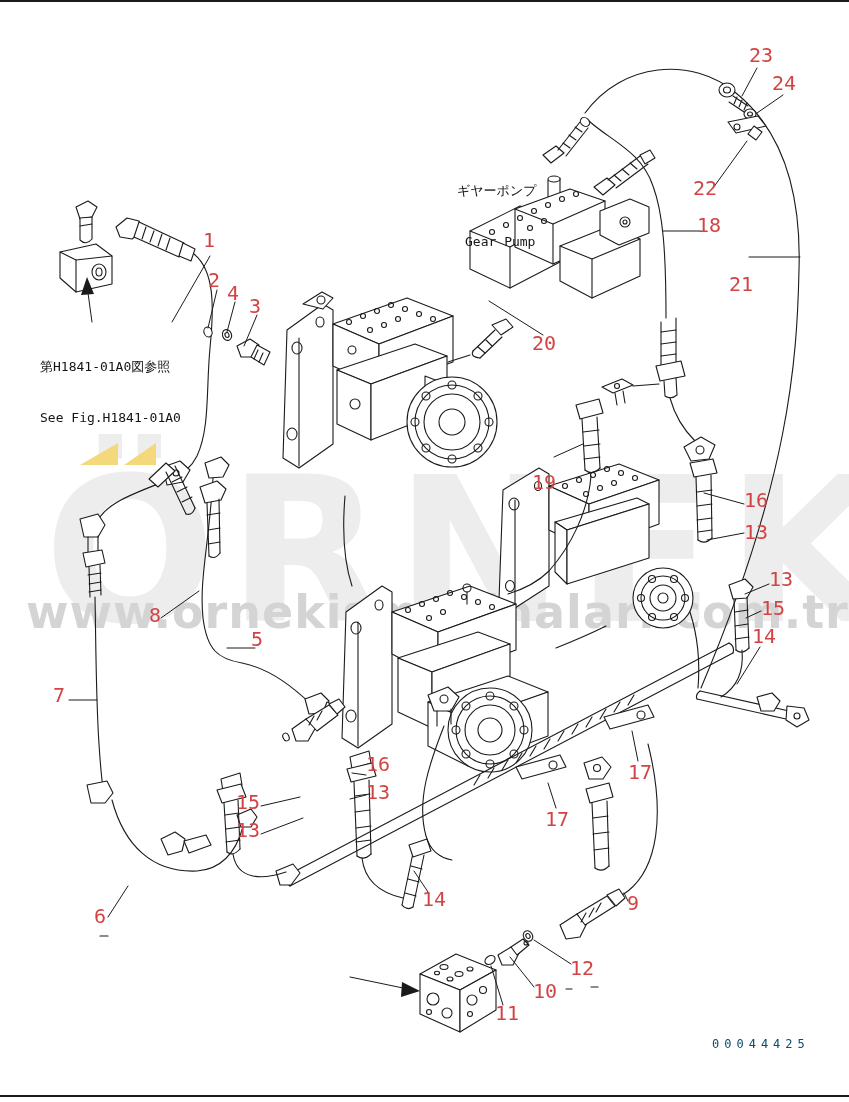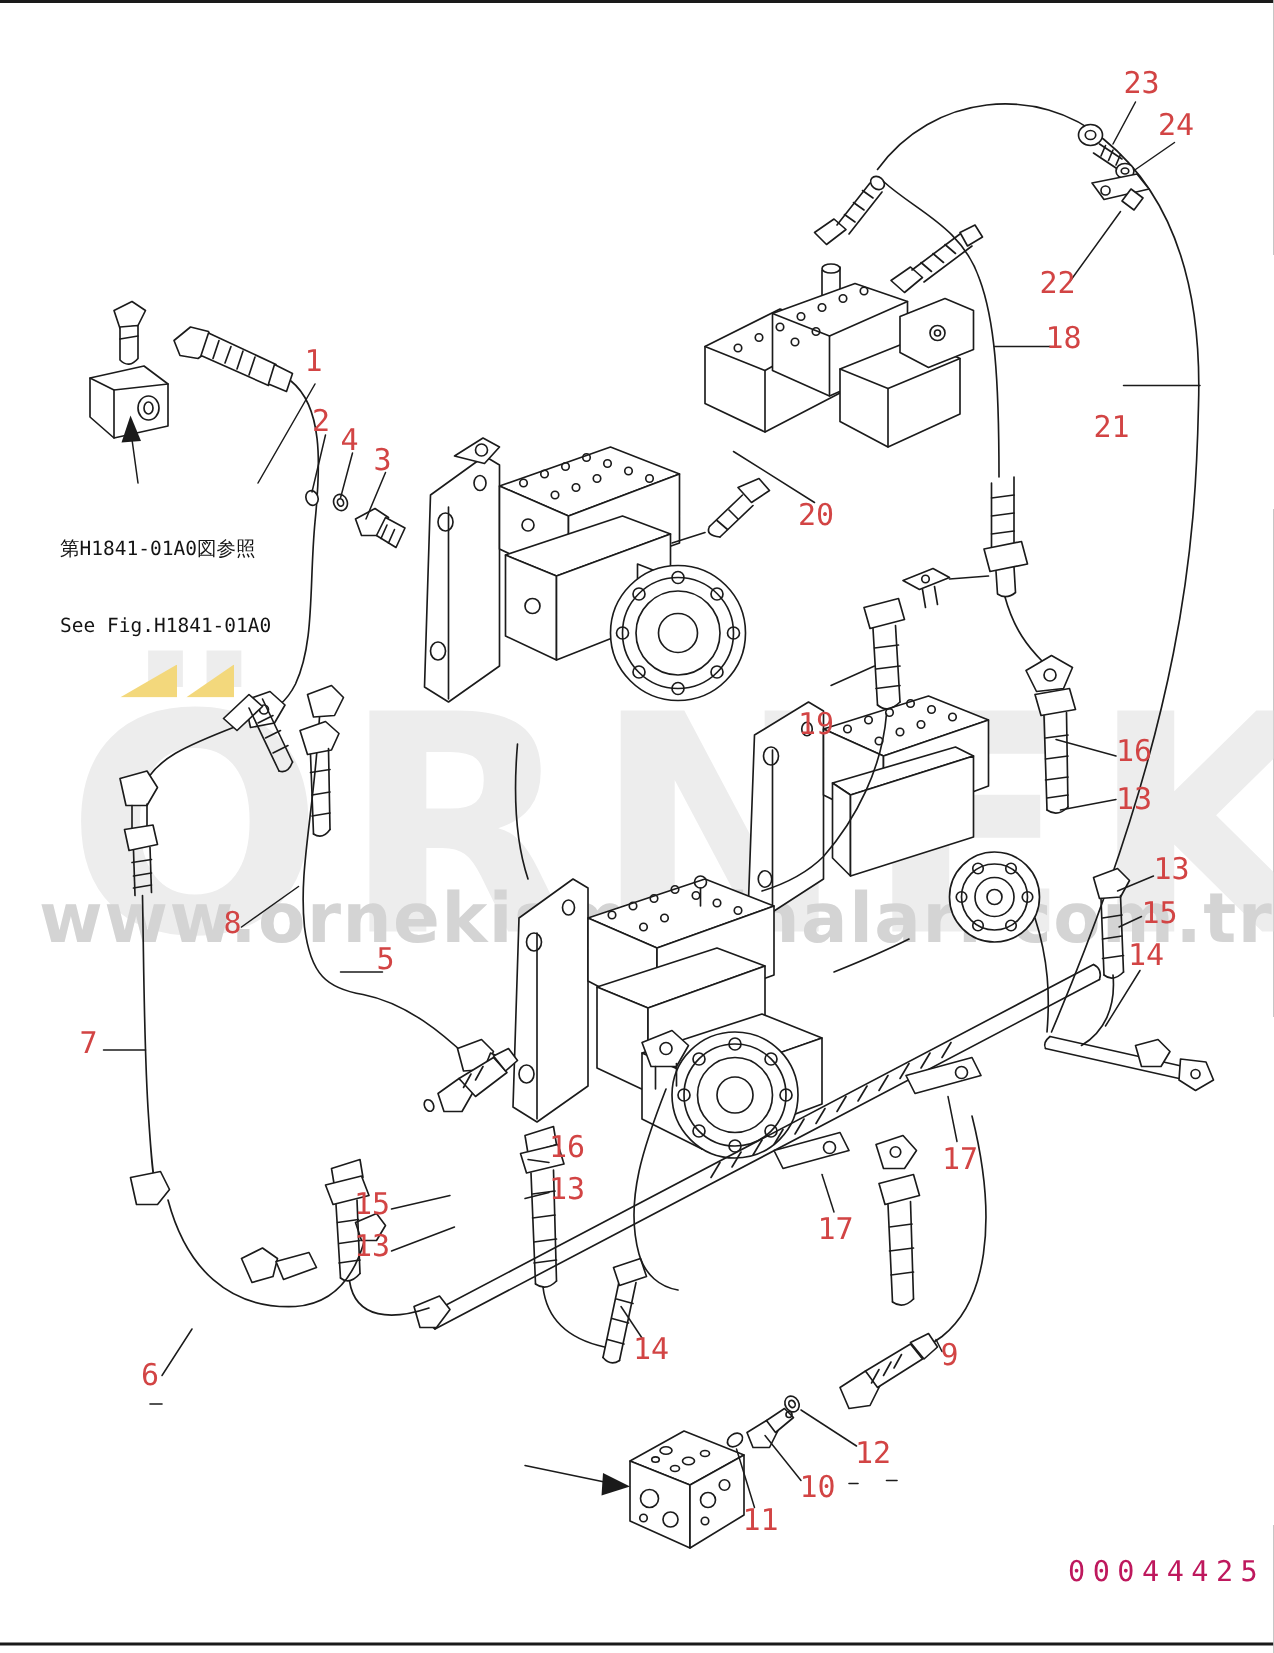--- a/index.html
+++ b/index.html
@@ -20,22 +20,22 @@
           clip-path:polygon(0 100%,100% 0,100% 100%);}
   svg.art{position:absolute;left:0;top:0;z-index:3;}
   .art path,.art line,.art polyline,.art polygon,.art circle,.art ellipse{
       stroke:var(--line-black);stroke-width:1.1;fill:none;
       stroke-linecap:round;stroke-linejoin:round;}
   .art .w{fill:#ffffff;}
   .art .ld{stroke-width:1;}
   .art .fa{fill:#1a1a1a;stroke:none;}
   .lbl{position:absolute;z-index:4;color:#141414;font-size:13px;line-height:17px;white-space:pre;}
   .lbl.cmp div:nth-child(2){padding-left:8px;}
-  .dwg-no{position:absolute;left:712px;top:1037px;z-index:4;font-size:19px;
-          letter-spacing:5px;color:#be185d;}
+  .dwg-no{position:absolute;left:712px;top:1037px;z-index:4;font-size:12px;
+          letter-spacing:5px;color:#0c4a6e;}
   .co{position:absolute;z-index:5;color:var(--callout-red);font-size:20px;line-height:1;}
 </style>
 </head>
 <body>
 
 <div class="canvas">
 
   <div class="edge" style="top:0;"></div>
   <div class="edge" style="top:1095px;"></div>
 
@@ -497,20 +497,24 @@
       <line class="ld" x1="571" y1="964" x2="534" y2="940"></line>
       <line class="ld" x1="534" y1="987" x2="510" y2="957"></line>
       <line class="ld" x1="503" y1="1005" x2="491" y2="966"></line>
     </g>
   </svg>
 
   <div class="lbl" style="left:40px;top:324px;">
     <div>第H1841-01A0図参照</div>
     <div>See Fig.H1841-01A0</div>
   </div>
+  <div class="lbl cmp" style="left:457px;top:148px;">
+    <div>ギヤーポンプ</div>
+    <div>Gear Pump</div>
+  </div>
   <div class="dwg-no">00044425</div>
 
   <div class="co" style="left:203px;top:230px;">1</div>
   <div class="co" style="left:208px;top:270px;">2</div>
   <div class="co" style="left:227px;top:283px;">4</div>
   <div class="co" style="left:249px;top:296px;">3</div>
   <div class="co" style="left:749px;top:45px;">23</div>
   <div class="co" style="left:772px;top:73px;">24</div>
   <div class="co" style="left:693px;top:178px;">22</div>
   <div class="co" style="left:697px;top:215px;">18</div>

